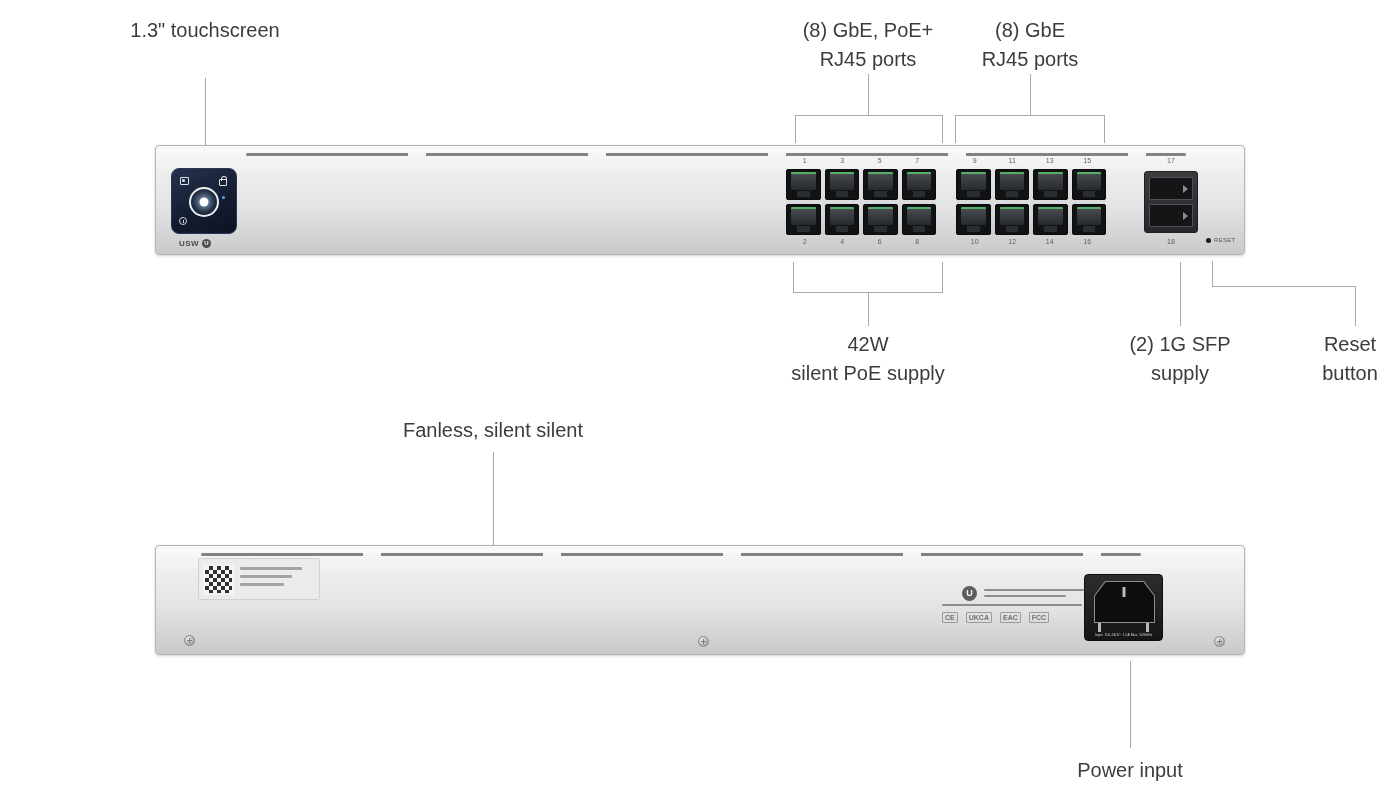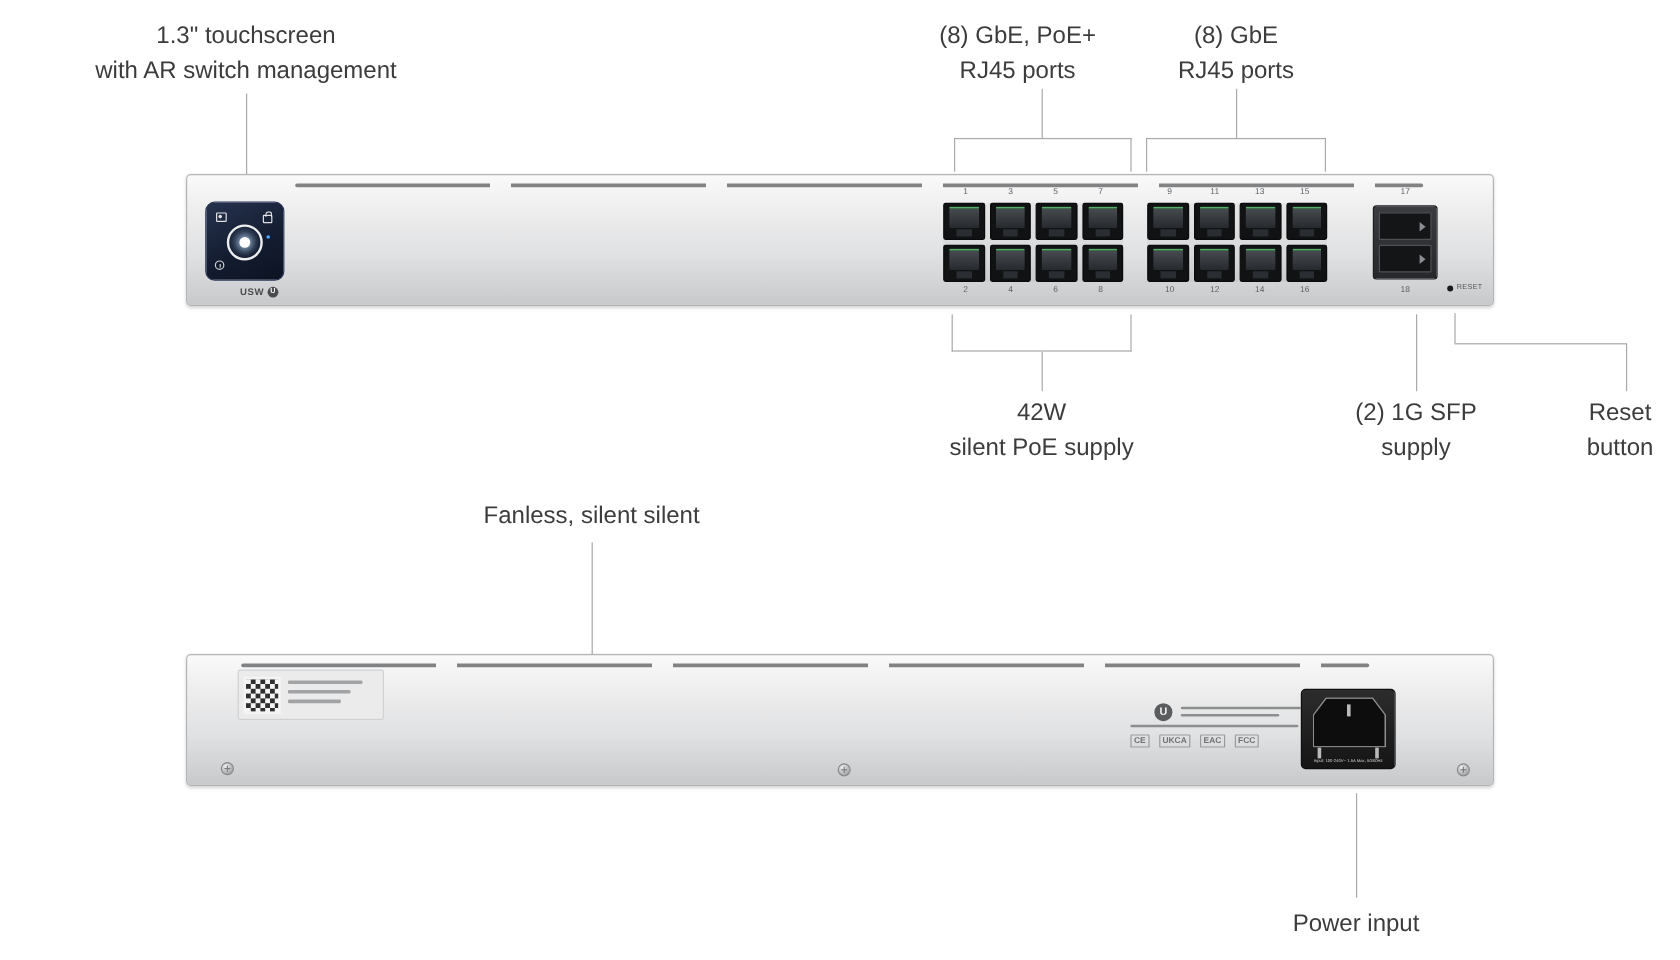--- a/index.html
+++ b/index.html
@@ -35,21 +35,21 @@
     background:linear-gradient(155deg,#26334f 0%,#141d31 55%,#0c1322 100%);}
   .scr-tl{position:absolute;left:8px;top:8px;width:9px;height:8px;border:1px solid rgba(255,255,255,.85);border-radius:1px;}
   .scr-tl::after{content:"";position:absolute;left:1px;top:1px;width:3px;height:3px;background:rgba(255,255,255,.85);border-radius:50%;}
   .scr-tr{position:absolute;right:9px;top:10px;width:8px;height:7px;border:1px solid rgba(255,255,255,.85);border-radius:1px;}
   .scr-tr::before{content:"";position:absolute;left:1px;top:-4px;width:4px;height:4px;border:1px solid rgba(255,255,255,.85);border-bottom:none;border-radius:3px 3px 0 0;}
   .dial{position:absolute;left:50%;top:52%;transform:translate(-50%,-50%);width:30px;height:30px;border:2px solid rgba(255,255,255,.92);border-radius:50%;}
   .dial::after{content:"";position:absolute;left:50%;top:50%;transform:translate(-50%,-50%);width:9px;height:9px;background:#fff;border-radius:50%;box-shadow:0 0 8px 2px rgba(185,222,255,.95);}
   .scr-dot{position:absolute;right:11px;top:27px;width:3px;height:3px;border-radius:50%;background:#4aa8ff;}
   .scr-info{position:absolute;left:7px;bottom:8px;width:8px;height:8px;border:1px solid rgba(255,255,255,.8);border-radius:50%;}
   .scr-info::after{content:"";position:absolute;left:50%;top:2px;bottom:1px;width:1px;margin-left:-0.5px;background:rgba(255,255,255,.8);}
-  .usw{position:absolute;left:27px;top:93px;width:66px;display:flex;align-items:flex-end;justify-content:center;gap:3px;
+  .usw{position:absolute;left:6px;top:93px;width:66px;display:flex;align-items:flex-end;justify-content:center;gap:3px;
     color:#4b4c4e;font-size:8px;font-weight:bold;letter-spacing:.5px;}
   .u-logo{width:9px;height:9px;border-radius:50%;background:#4b4c4e;color:#fff;font-size:6px;line-height:9px;text-align:center;font-weight:bold;}
 
   
   .pgroup{position:absolute;top:23px;width:150px;height:66px;display:grid;
     grid-template-columns:repeat(4,1fr);grid-template-rows:repeat(2,1fr);gap:4px;
     padding:0;background:rgba(0,0,0,.04);border-radius:2px;}
   .pgroup.g1{left:630px;}
   .pgroup.g2{left:800px;}
   .port{position:relative;background:#101214;border-radius:2px;border:1px solid #0a0b0c;}
@@ -106,24 +106,23 @@
   .screw{position:absolute;width:11px;height:11px;border-radius:50%;border:1px solid #88898b;
     background:radial-gradient(circle at 35% 30%,#efeff0,#a5a6a8 75%);}
   .screw::before{content:"";position:absolute;left:2px;right:2px;top:50%;height:1px;margin-top:-.5px;background:#7c7d7f;}
   .screw::after{content:"";position:absolute;top:2px;bottom:2px;left:50%;width:1px;margin-left:-.5px;background:#7c7d7f;}
 </style>
 </head>
 <body>
 
 <div class="callout" style="left:55px;top:16px;width:300px;">
   <div>1.3" touchscreen</div>
-  <div>with AR switch management</div>
-</div>
-
-<div class="callout" style="left:748px;top:16px;width:200px;">
+</div>
+
+<div class="callout" style="left:768px;top:16px;width:200px;">
   <div>(8) GbE, PoE+</div>
   <div>RJ45 ports</div>
 </div>
 
 <div class="callout" style="left:930px;top:16px;width:200px;">
   <div>(8) GbE</div>
   <div>RJ45 ports</div>
 </div>
 
 <div class="callout" style="left:768px;top:330px;width:200px;">

